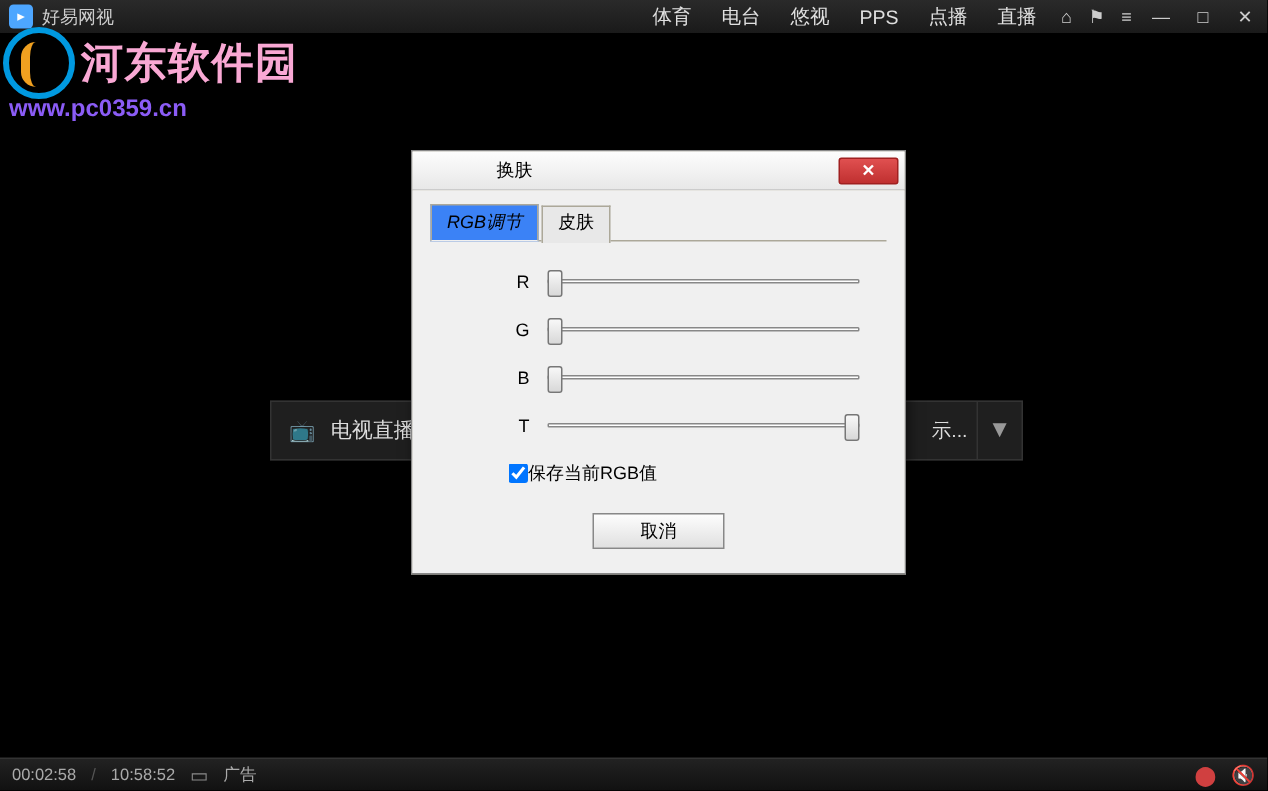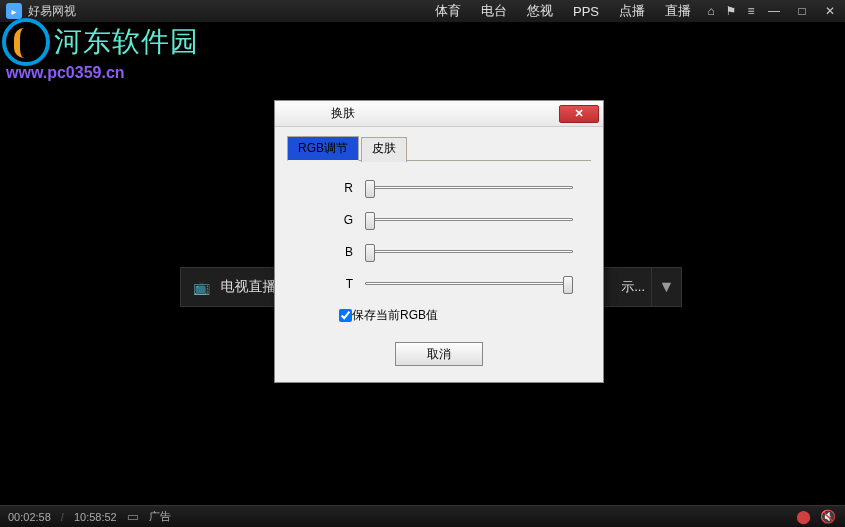--- a/index.html
+++ b/index.html
@@ -10,21 +10,21 @@
     .titlebar .app-icon { width: 16px; height: 16px; background: #4da6ff; border-radius: 3px; margin-right: 6px; display: inline-flex; align-items: center; justify-content: center; font-size: 10px; color: #fff; }
     .titlebar .app-title { flex: 0 0 auto; }
     .titlebar .spacer { flex: 1; }
     .titlebar .nav-link { color: #e0e0e0; font-size: 13px; padding: 0 10px; cursor: pointer; }
     .titlebar .window-controls { display: flex; align-items: center; gap: 2px; padding-right: 2px; }
     .titlebar .win-btn { width: 26px; height: 20px; display: flex; align-items: center; justify-content: center; color: #ccc; cursor: pointer; font-size: 12px; }
     .titlebar .icon-btn { width: 20px; height: 20px; display:flex; align-items:center; justify-content:center; color:#ccc; cursor:pointer; font-size:12px;}
     
     
     .watermark { position: absolute; top: 18px; left: 2px; z-index: 1; pointer-events: none; }
-    .watermark .logo-text { font-size: 28px; font-weight: normal; color: #5eead4; letter-spacing: 1px; display:flex; align-items:center; }
+    .watermark .logo-text { font-size: 28px; font-weight: bold; color: #f9a8d4; letter-spacing: 1px; display:flex; align-items:center; }
     .watermark .logo-circle { width:48px; height:48px; border-radius:50%; border:4px solid #0099e0; display:inline-flex; align-items:center; justify-content:center; margin-right:4px; position:relative;}
     .watermark .logo-circle::before{content:""; position:absolute; width:20px; height:30px; border-left:6px solid #f0a020; border-radius:10px 0 0 10px; left:8px; top:6px;}
     .watermark .logo-url { font-size: 16px; color: #8b5cf6; font-weight: bold; margin-top: -2px; margin-left: 4px;}
     
     
     .content { position: absolute; top: 22px; bottom: 22px; left: 0; right: 0; background: #000; }
     
     
     .tv-button-bar { position: absolute; top: 245px; left: 180px; height: 40px; background: #1f1f1f; display: flex; align-items: center; padding: 0 12px; gap: 10px; color: #ddd; font-size: 14px; border: 1px solid #333; }
     .tv-icon { color: #4da6ff; font-size: 14px; }
@@ -33,21 +33,21 @@
     .dropdown-right .dd-arrow { width:30px; height:100%; display:flex; align-items:center; justify-content:center; color:#999; border-left:1px solid #333; cursor:pointer;}
     
     
     .dialog { position: absolute; top: 78px; left: 274px; width: 330px; background: #ece9d8; border: 1px solid #888; box-shadow: 2px 2px 8px rgba(0,0,0,0.5); font-size: 12px; color: #000; }
     .dialog-titlebar { height: 26px; background: linear-gradient(#fdfdfd, #e8e8e8); border-bottom: 1px solid #ccc; display: flex; align-items: center; padding: 0 4px 0 8px; }
     .dialog-title { flex: 1; font-size: 12px; margin-left: 48px; }
     .dialog-close { width: 40px; height: 18px; background: linear-gradient(#e05050, #c03030); border: 1px solid #a02020; border-radius: 2px; color: #fff; display: flex; align-items: center; justify-content: center; font-size: 11px; cursor: pointer; font-weight:bold;}
     .dialog-body { padding: 8px 12px 12px 12px; background: #f0f0f0; }
     .tabs { display: flex; border-bottom: 1px solid #aca899; margin-bottom: 18px; }
     .tab { padding: 3px 10px; font-size: 12px; border: 1px solid #aca899; border-bottom: none; background: #f0f0f0; margin-right: 2px; position: relative; top: 1px; cursor: pointer; }
-    .tab.active { background: #1d4ed8; border-bottom: 1px solid #f0f0f0; }
+    .tab.active { background: #3b82f6; border-bottom: 1px solid #f0f0f0; font-style: italic; }
     .tab:not(.active) { background: #e8e8e8; top: 2px; padding-top:2px; padding-bottom:2px;}
     .slider-row { display: flex; align-items: center; margin-bottom: 14px; padding-left: 48px; }
     .slider-label { width: 18px; text-align: right; margin-right: 12px; font-size: 12px; }
     .slider-track { flex: 1; height: 18px; position: relative; margin-right: 18px; }
     .slider-groove { position: absolute; top: 7px; left: 0; right: 0; height: 3px; background: #fff; border: 1px solid #888; border-radius:1px;}
     .slider-thumb { position: absolute; top: 1px; width: 10px; height: 18px; background: linear-gradient(#f8f8f8,#d8d8d8); border: 1px solid #777; border-radius: 2px; cursor: pointer; }
     .checkbox-row { display: flex; align-items: center; margin: 8px 0 18px 52px; gap: 0; }
     .checkbox-row input { width: 13px; height: 13px; }
     .dialog-buttons { display: flex; justify-content: center; gap: 28px; padding-bottom: 4px; }
     .dlg-btn { width: 88px; height: 24px; background: linear-gradient(#fdfdfd, #e0e0e0); border: 1px solid #888; font-size: 12px; cursor: pointer; }

